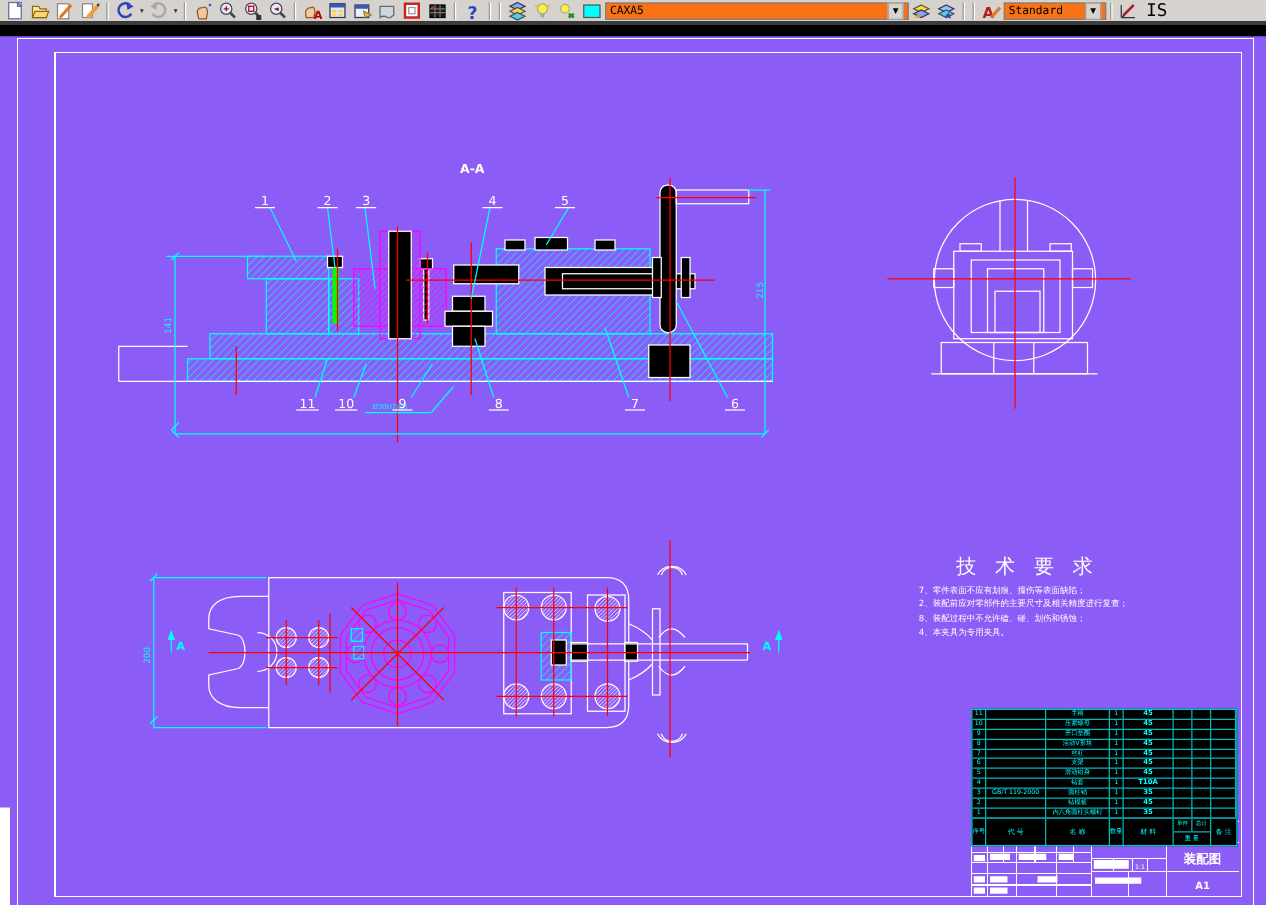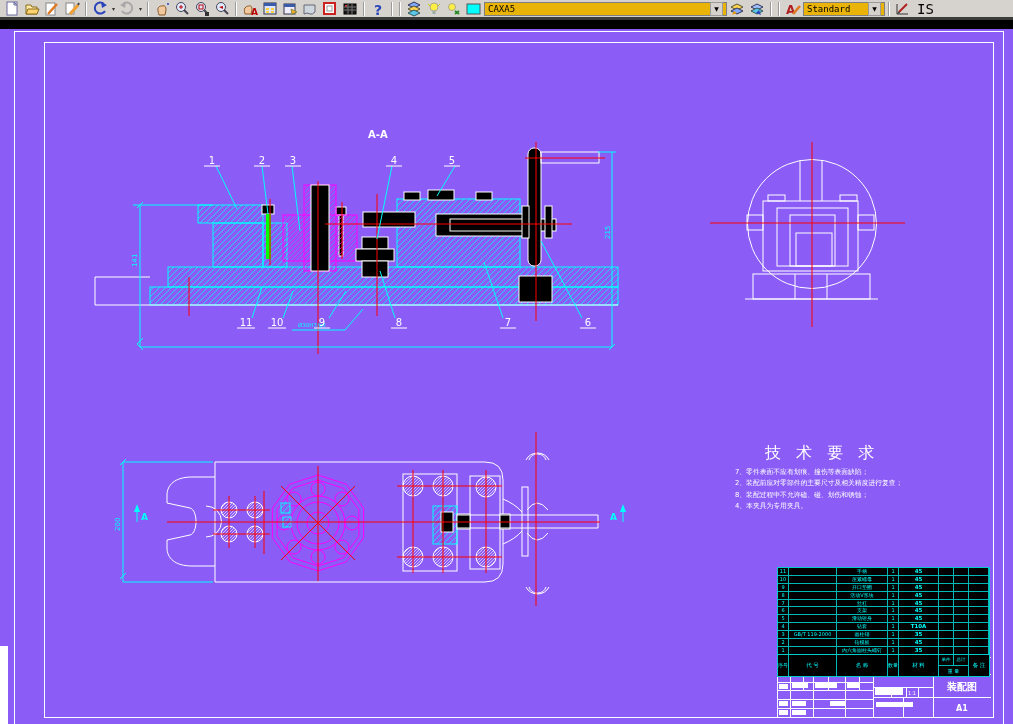--- a/index.html
+++ b/index.html
@@ -4,21 +4,21 @@
 <style>
   html,body{margin:0;padding:0;background:#000;width:1013px;height:724px;overflow:hidden;
             font-family:"DejaVu Sans","Liberation Sans",sans-serif;}
   
   .toolbar{position:absolute;left:0;top:0;width:1013px;height:17px;background:#d6d3ce;
            display:flex;align-items:center;box-sizing:border-box;padding-left:2px;}
   .tbi{width:20px;height:16px;display:flex;align-items:center;justify-content:center;flex:0 0 auto;}
   .tbi svg{display:block;}
   .dd{font-size:6px;color:#333;width:7px;text-align:center;flex:0 0 auto;}
   .sep{width:0;height:14px;border-left:1px solid #9a9a9a;border-right:1px solid #ffffff;margin:0 3px;flex:0 0 auto;}
-  .combo{height:14px;border:1px solid #7f7f7f;background:#eab308;display:flex;align-items:center;
+  .combo{height:14px;border:1px solid #7f7f7f;background:#f97316;display:flex;align-items:center;
          font-size:9px;color:#000;padding:0 3px;box-sizing:border-box;flex:0 0 auto;}
   .combo .val{flex:1 1 auto;font-family:"DejaVu Sans Mono","Liberation Mono",monospace;}
   .combo .arr{width:11px;height:12px;background:#d6d3ce;border:1px solid #9a9a9a;font-size:6px;
               display:flex;align-items:center;justify-content:center;margin-left:3px;}
   .tb-label{font-size:14px;color:#000;margin-left:4px;font-family:"DejaVu Sans Mono","Liberation Mono",monospace;}
   .tb-shadow{position:absolute;left:0;top:17px;width:1013px;height:3px;background:#3c3c3c;}
   
   .canvas{position:absolute;left:0;top:29px;width:1013px;height:704px;background:#8b5cf6;}
   .canvas svg{position:absolute;left:0;top:0;}
   .left-strip{position:absolute;left:0;top:617px;width:8px;height:107px;background:#ffffff;}

